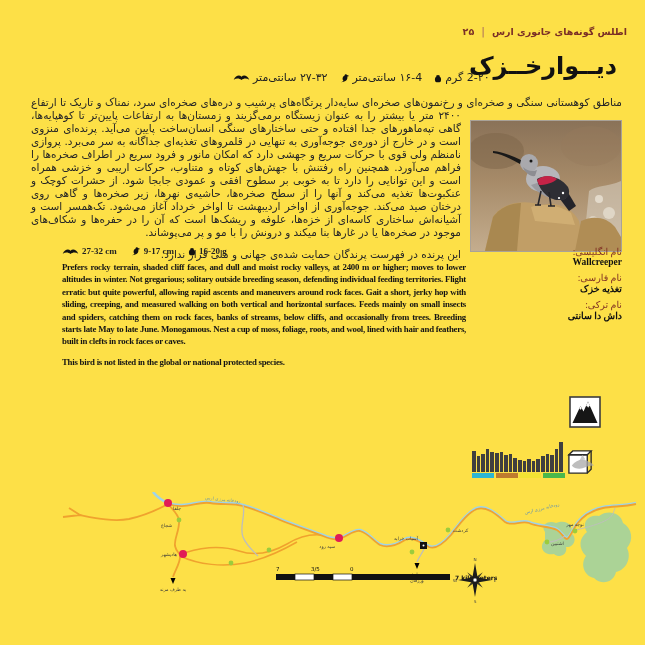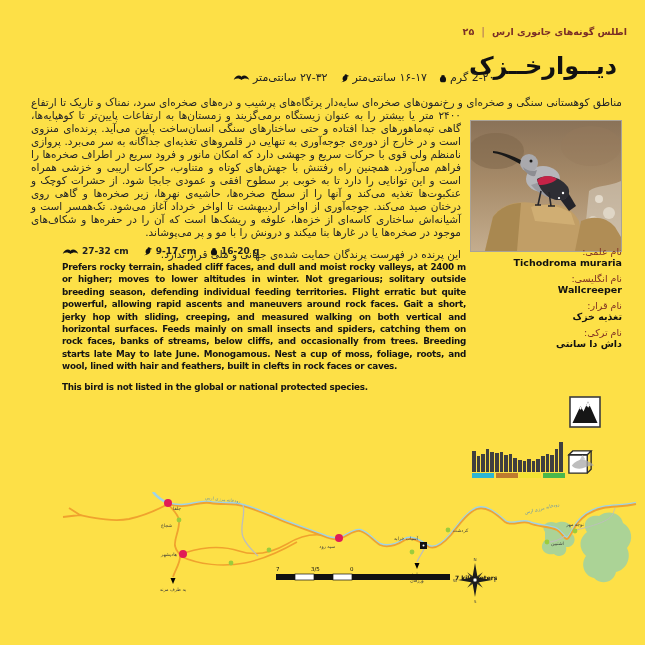--- a/index.html
+++ b/index.html
@@ -17,21 +17,21 @@
   .mi{width:17px;height:9px;fill:#111;}
   .mi.small{width:10px;height:10px;}
   .mi.w{width:8px;height:10px;}
   
   .fa-body{position:absolute;top:96px;left:31px;width:591px;direction:rtl;}
   .spacer{float:right;width:0;height:24px;}
   .photo{float:right;clear:right;width:150px;height:130px;border:1px solid #a9a298;margin-left:9px;margin-bottom:4px;}
   .fa-text{margin:0;font-size:10.5px;line-height:13px;text-align:justify;color:#262626;}
   .fa-status{margin:9px 0 0 0;font-size:10.5px;line-height:13px;text-align:right;color:#262626;}
   
-  .en-section{position:absolute;top:246px;left:62px;width:560px;display:flex;gap:40px;}
+  .en-section{position:absolute;top:246px;left:62px;width:560px;display:flex;gap:40px;font-family:Liberation Serif, serif;}
   .en-col{width:404px;}
   .en-measures{display:flex;align-items:center;gap:14px;margin-bottom:5px;}
   .en-measures .m-item{font-size:9px;font-weight:bold;}
   .en-text{margin:0;font-size:8.8px;line-height:12.4px;font-weight:bold;text-align:justify;
            letter-spacing:-0.25px;color:#141414;}
   .en-status{margin:9px 0 0 0;font-size:8.8px;font-weight:bold;letter-spacing:-0.25px;color:#141414;}
   .names{flex:1;direction:rtl;text-align:right;}
   .name-entry{margin-bottom:5px;}
   .name-label{font-size:9.5px;color:#7e2d23;}
   .name-value{font-size:9.5px;font-weight:bold;color:#111;direction:rtl;}
@@ -81,21 +81,21 @@
     <div class="m-item">
       <svg class="mi">
           <use href="#i-fly"></use>
         </svg>
       <span class="val">۲۷-۳۲ سانتی‌متر</span>
     </div>
     <div class="m-item">
       <svg class="mi small">
           <use href="#i-perch"></use>
         </svg>
-      <span class="val">۱۶-۱۷ سانتی‌متر</span>
+      <span class="val">۱۶-4 سانتی‌متر</span>
     </div>
     <div class="m-item">
       <svg class="mi w">
           <use href="#i-weight"></use>
         </svg>
       <span class="val">2-۲۰ گرم</span>
     </div>
   </div>
 
   <div class="fa-body">
@@ -159,29 +159,25 @@
               <use href="#i-weight"></use>
             </svg>
           <span>16-20 g</span>
         </div>
       </div>
       <p class="en-text">Prefers rocky terrain, shaded cliff faces, and dull and moist rocky valleys, at 2400 m or higher; moves to lower altitudes in winter. Not gregarious; solitary outside breeding season, defending individual feeding territories. Flight erratic but quite powerful, allowing rapid ascents and maneuvers around rock faces. Gait a short, jerky hop with sliding, creeping, and measured walking on both vertical and horizontal surfaces. Feeds mainly on small insects and spiders, catching them on rock faces, banks of streams, below cliffs, and occasionally from trees. Breeding starts late May to late June. Monogamous. Nest a cup of moss, foliage, roots, and wool, lined with hair and feathers, built in clefts in rock faces or caves.</p>
       <p class="en-status">This bird is not listed in the global or national protected species.</p>
     </div>
     <div class="names">
       <div class="name-entry">
-        <div class="name-label">نام علمی:</div>
-        <div class="name-value">Tichodroma muraria</div>
-      </div>
-      <div class="name-entry">
         <div class="name-label">نام انگلیسی:</div>
         <div class="name-value">Wallcreeper</div>
       </div>
       <div class="name-entry">
-        <div class="name-label">نام قرار:</div>
+        <div class="name-label">نام فارسی:</div>
         <div class="name-value">تغذیه خزک</div>
       </div>
       <div class="name-entry">
         <div class="name-label">نام ترکی:</div>
         <div class="name-value">داش دا سانتی</div>
       </div>
     </div>
   </div>
 
   <svg class="mountain-icon" viewBox="0 0 32 32">

